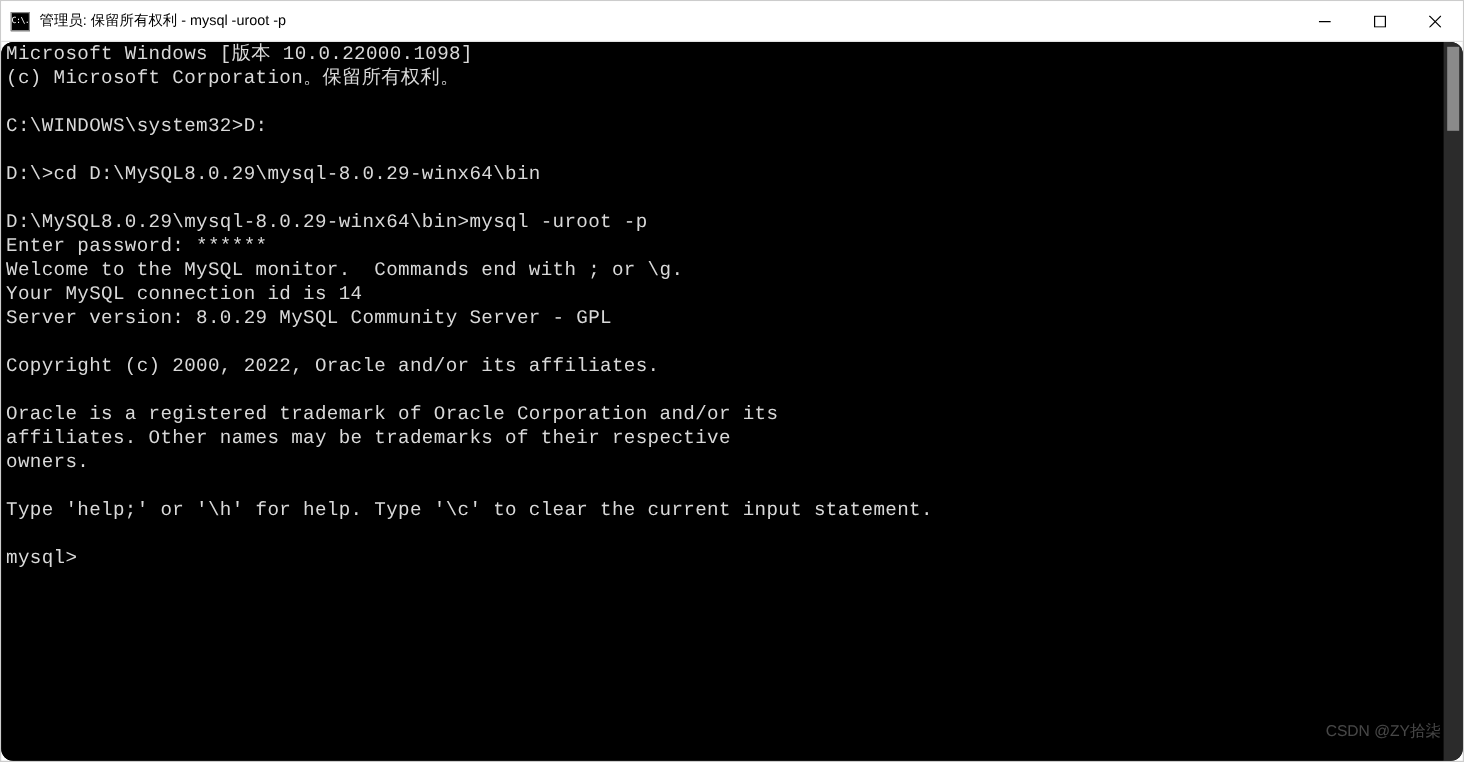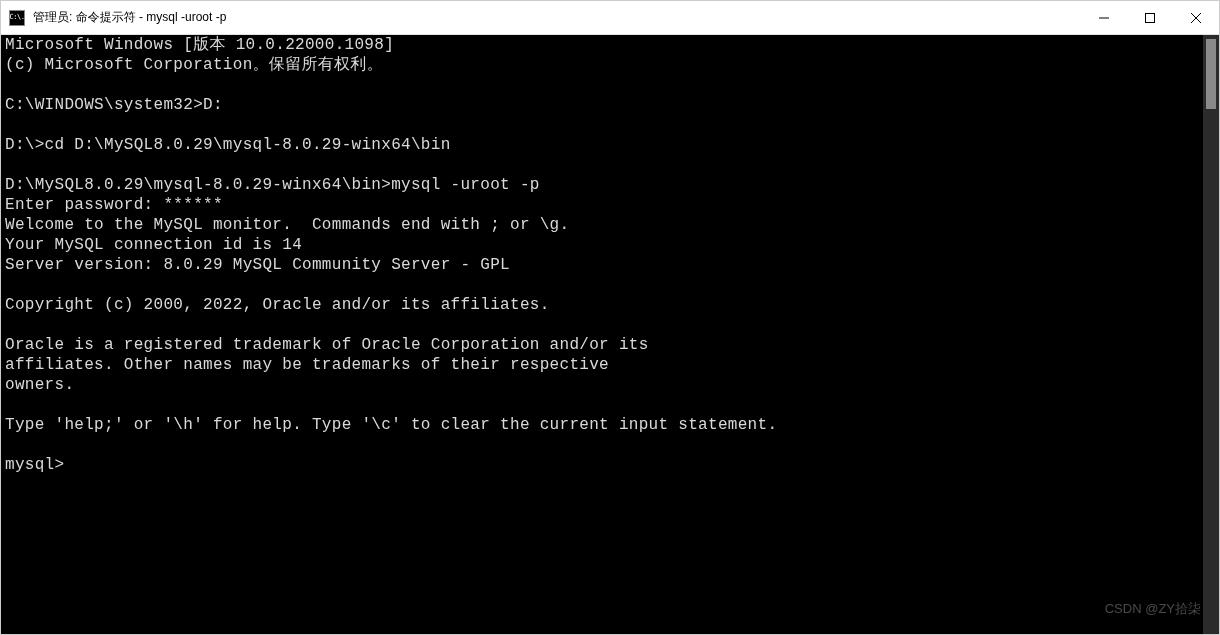--- a/index.html
+++ b/index.html
@@ -75,20 +75,21 @@
       stroke: #000;
       stroke-width: 1;
       fill: none;
     }
     .terminal-wrap {
       flex: 1;
       display: flex;
       background: #000;
       position: relative;
       overflow: hidden;
+      border-radius: 10px;
     }
     .terminal {
       flex: 1;
       background: #000;
       color: #d9d9d9;
       font-family: "NSimSun", "SimSun", Consolas, "Courier New", monospace;
       font-size: 16px;
       line-height: 20px;
       padding: 0 4px 0 4px;
       white-space: pre;
@@ -120,21 +121,21 @@
     }
   </style>
 </head>
 <body>
 
 <div class="window">
   <div class="titlebar">
     <div class="titlebar-icon">
       <span class="titlebar-icon-text">C:\.</span>
     </div>
-    <div class="titlebar-title">管理员: 命令提示符 - mysql  -uroot -p</div>
+    <div class="titlebar-title">管理员: 保留所有权利 - mysql  -uroot -p</div>
     <div class="titlebar-controls">
       <div class="titlebar-btn">
         <svg viewBox="0 0 10 10">
             <line x1="0" y1="5" x2="10" y2="5"></line>
           </svg>
       </div>
       <div class="titlebar-btn">
         <svg viewBox="0 0 10 10">
             <rect x="0.5" y="0.5" width="9" height="9"></rect>
           </svg>

